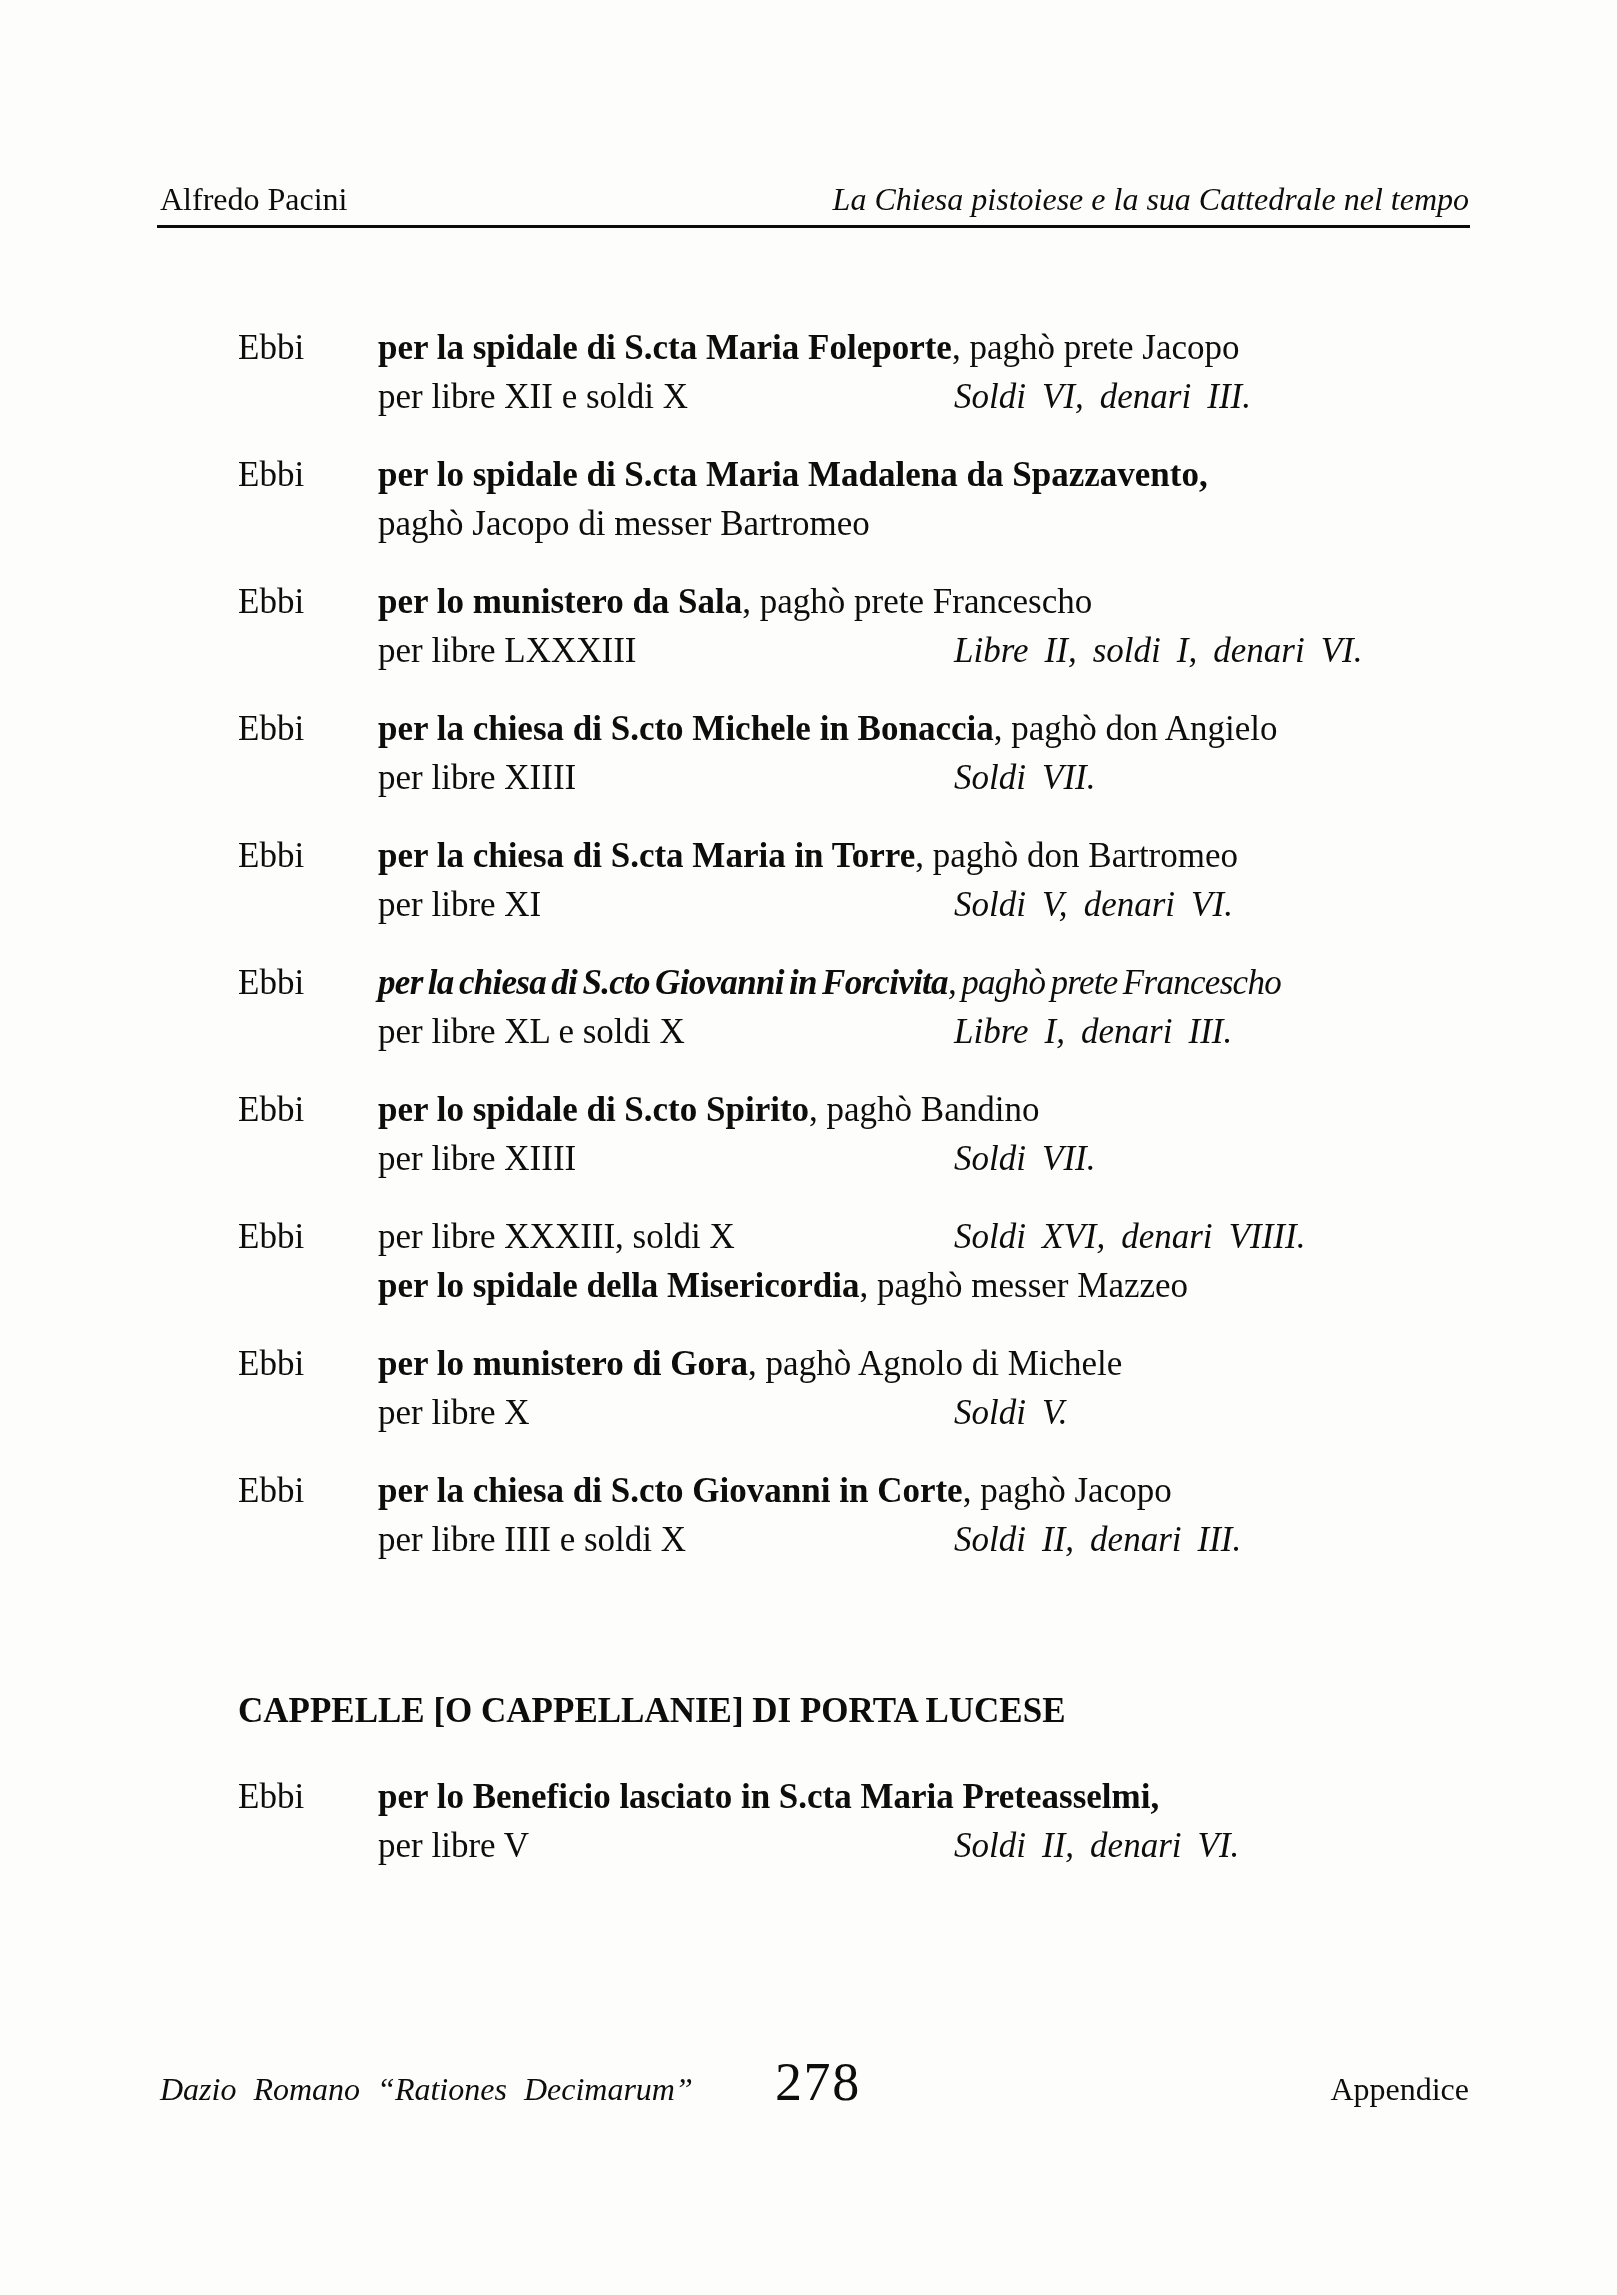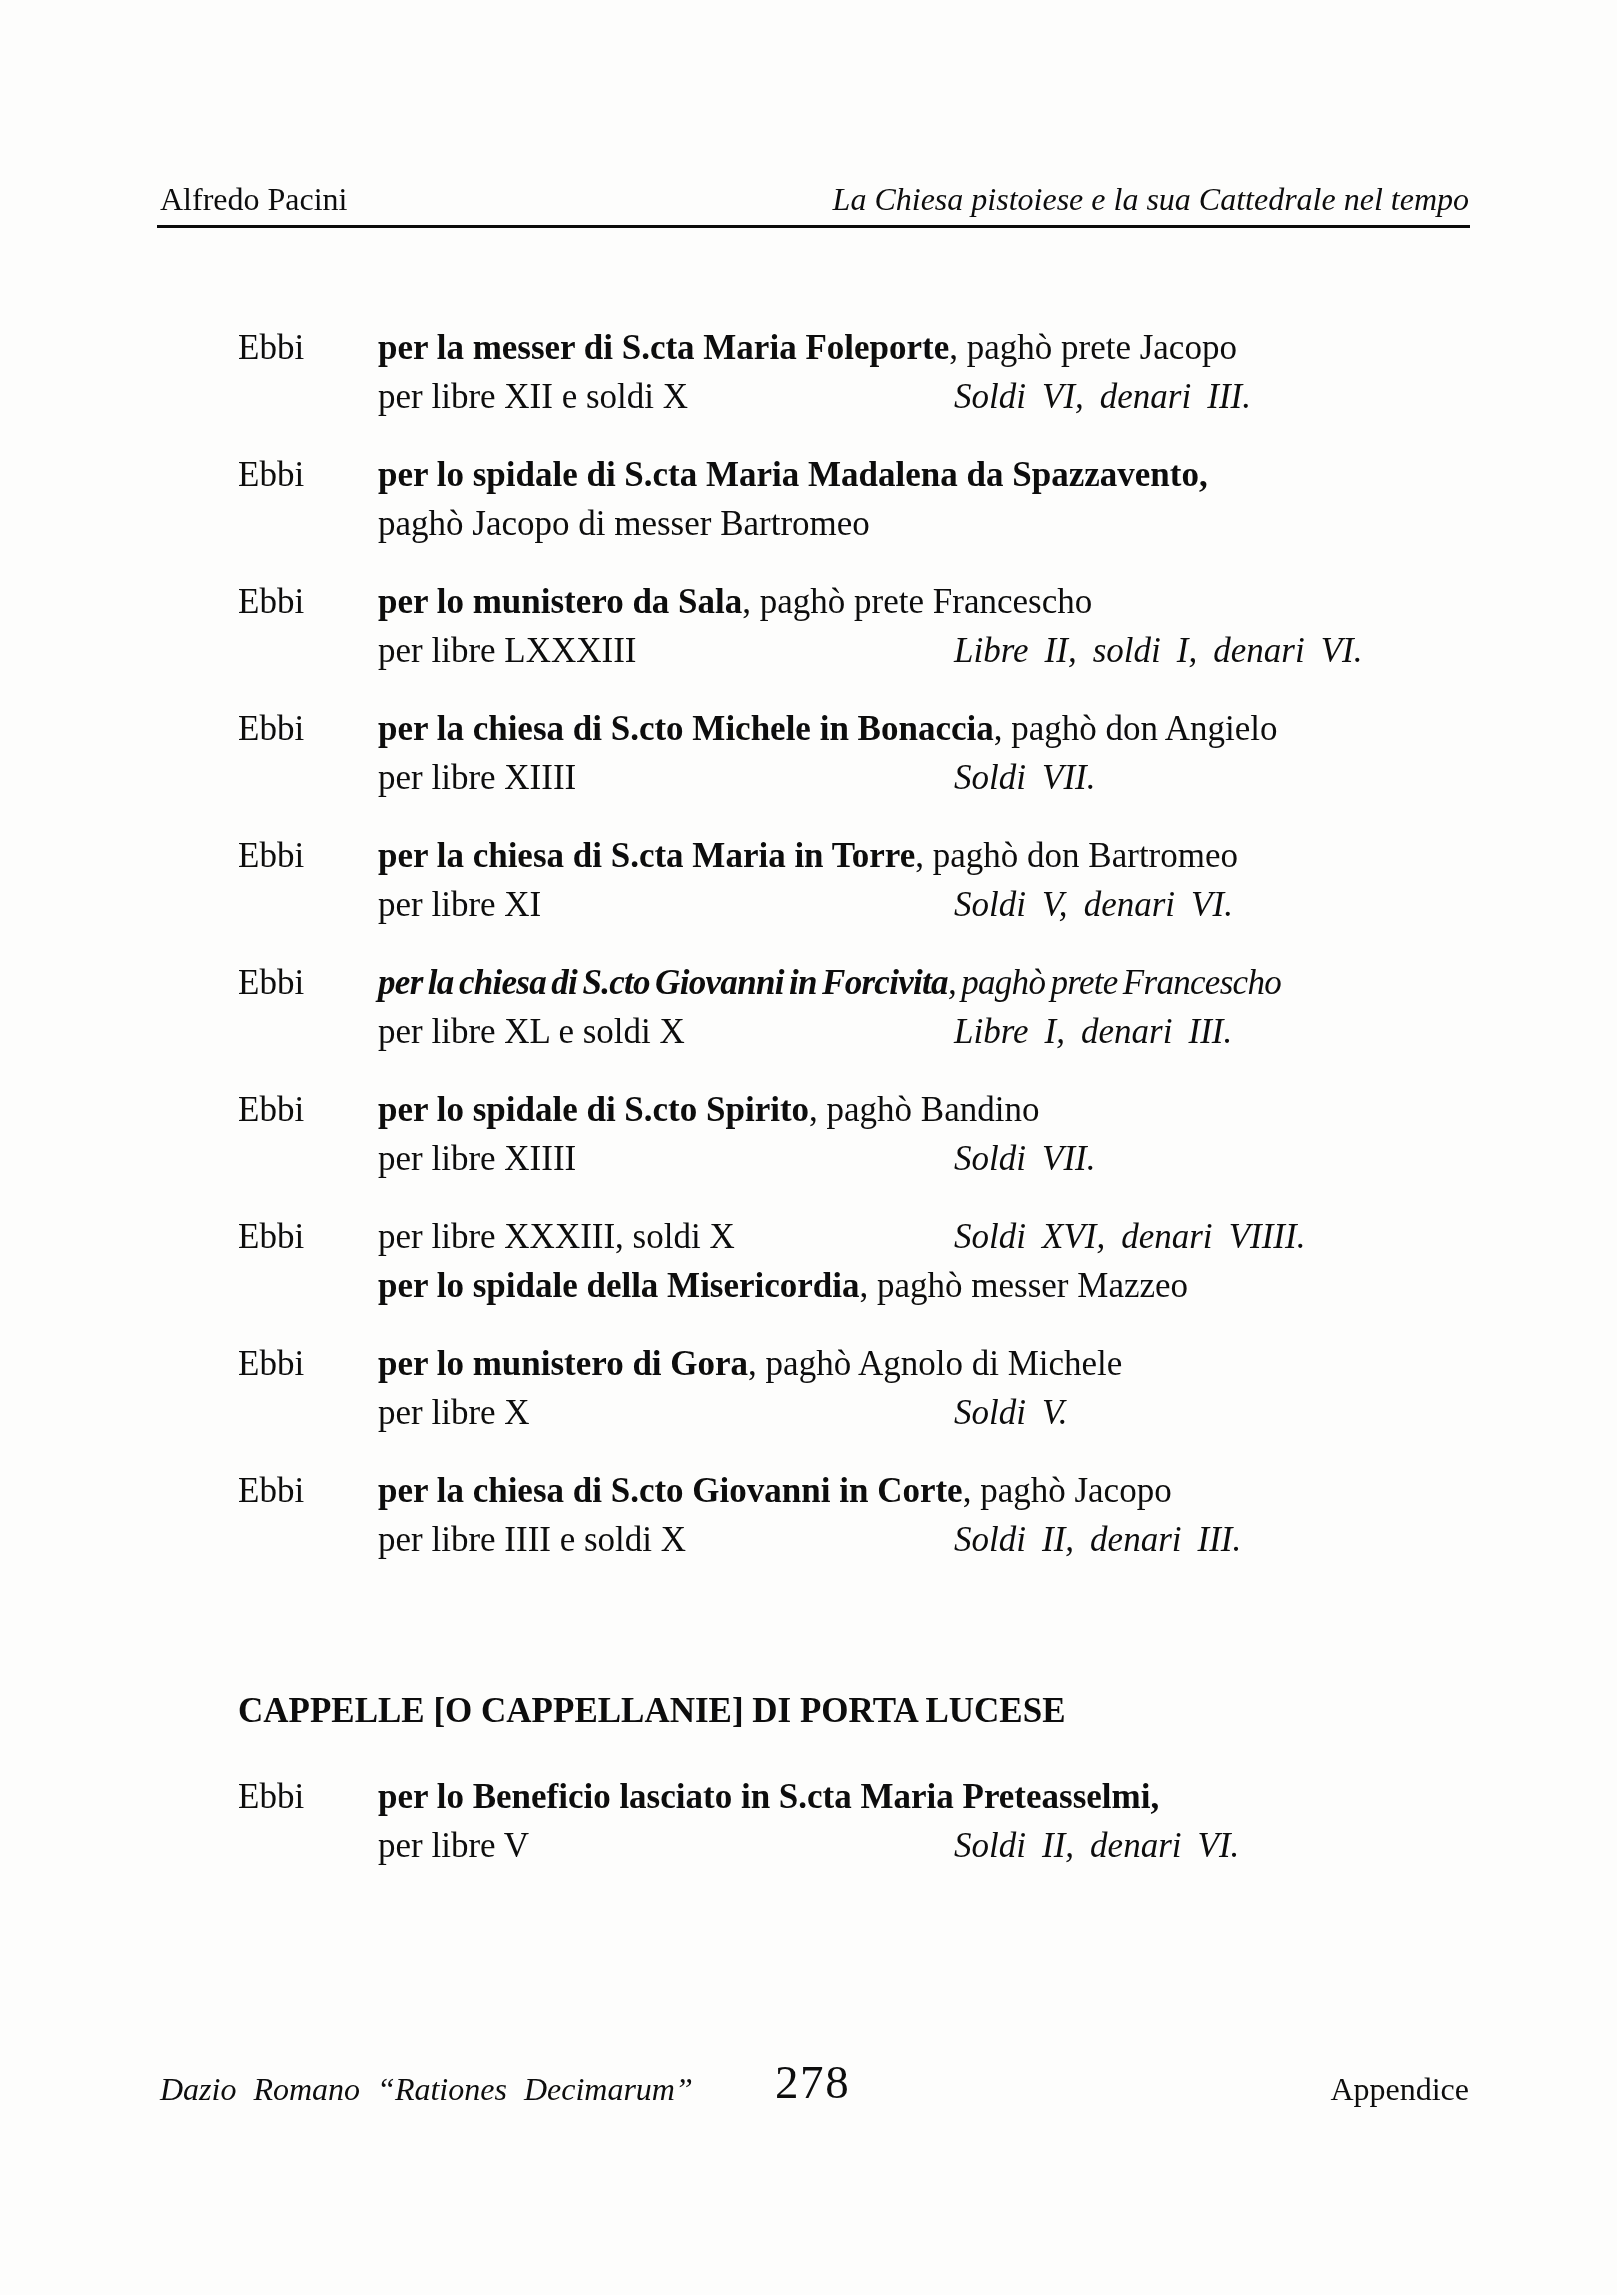--- a/index.html
+++ b/index.html
@@ -41,41 +41,41 @@
     font-weight:bold; font-size:35px; line-height:49px;
     margin:122px 0 37px 78px;
   }
   .footer {
     position:absolute; top:2070px; left:160px; width:1309px;
     font-size:32px; line-height:39px;
   }
   .footer .src { font-style:italic; word-spacing:9px; }
   .page-num {
     position:absolute; left:615px; top:-7.3px;
-    font-size:47px; letter-spacing:1.6px; font-style:normal;
+    font-size:54px; letter-spacing:1.6px; font-style:normal;
   }
   .appendice { position:absolute; right:0; top:0; }
 </style>
 </head>
 <body>
 
 <div class="page">
 
   <div class="running-head">
     <span>Alfredo Pacini</span>
     <span class="running-title">La Chiesa pistoiese e la sua Cattedrale nel tempo</span>
   </div>
   <div class="head-rule"></div>
 
   <div class="main">
 
     <div class="entry">
       <div class="label">Ebbi</div>
       <div class="body">
-        <div class="line"><span class="b">per la messer di S.cta Maria Foleporte</span><span>, paghò prete Jacopo</span></div>
+        <div class="line"><span class="b">per la spidale di S.cta Maria Foleporte</span><span>, paghò prete Jacopo</span></div>
         <div class="line"><span>per libre XII e soldi X</span><span class="amt">Soldi VI, denari III.</span></div>
       </div>
     </div>
 
     <div class="entry">
       <div class="label">Ebbi</div>
       <div class="body">
         <div class="line"><span class="b">per lo spidale di S.cta Maria Madalena da Spazzavento,</span></div>
         <div class="line"><span>paghò Jacopo di messer Bartromeo</span></div>
       </div>

